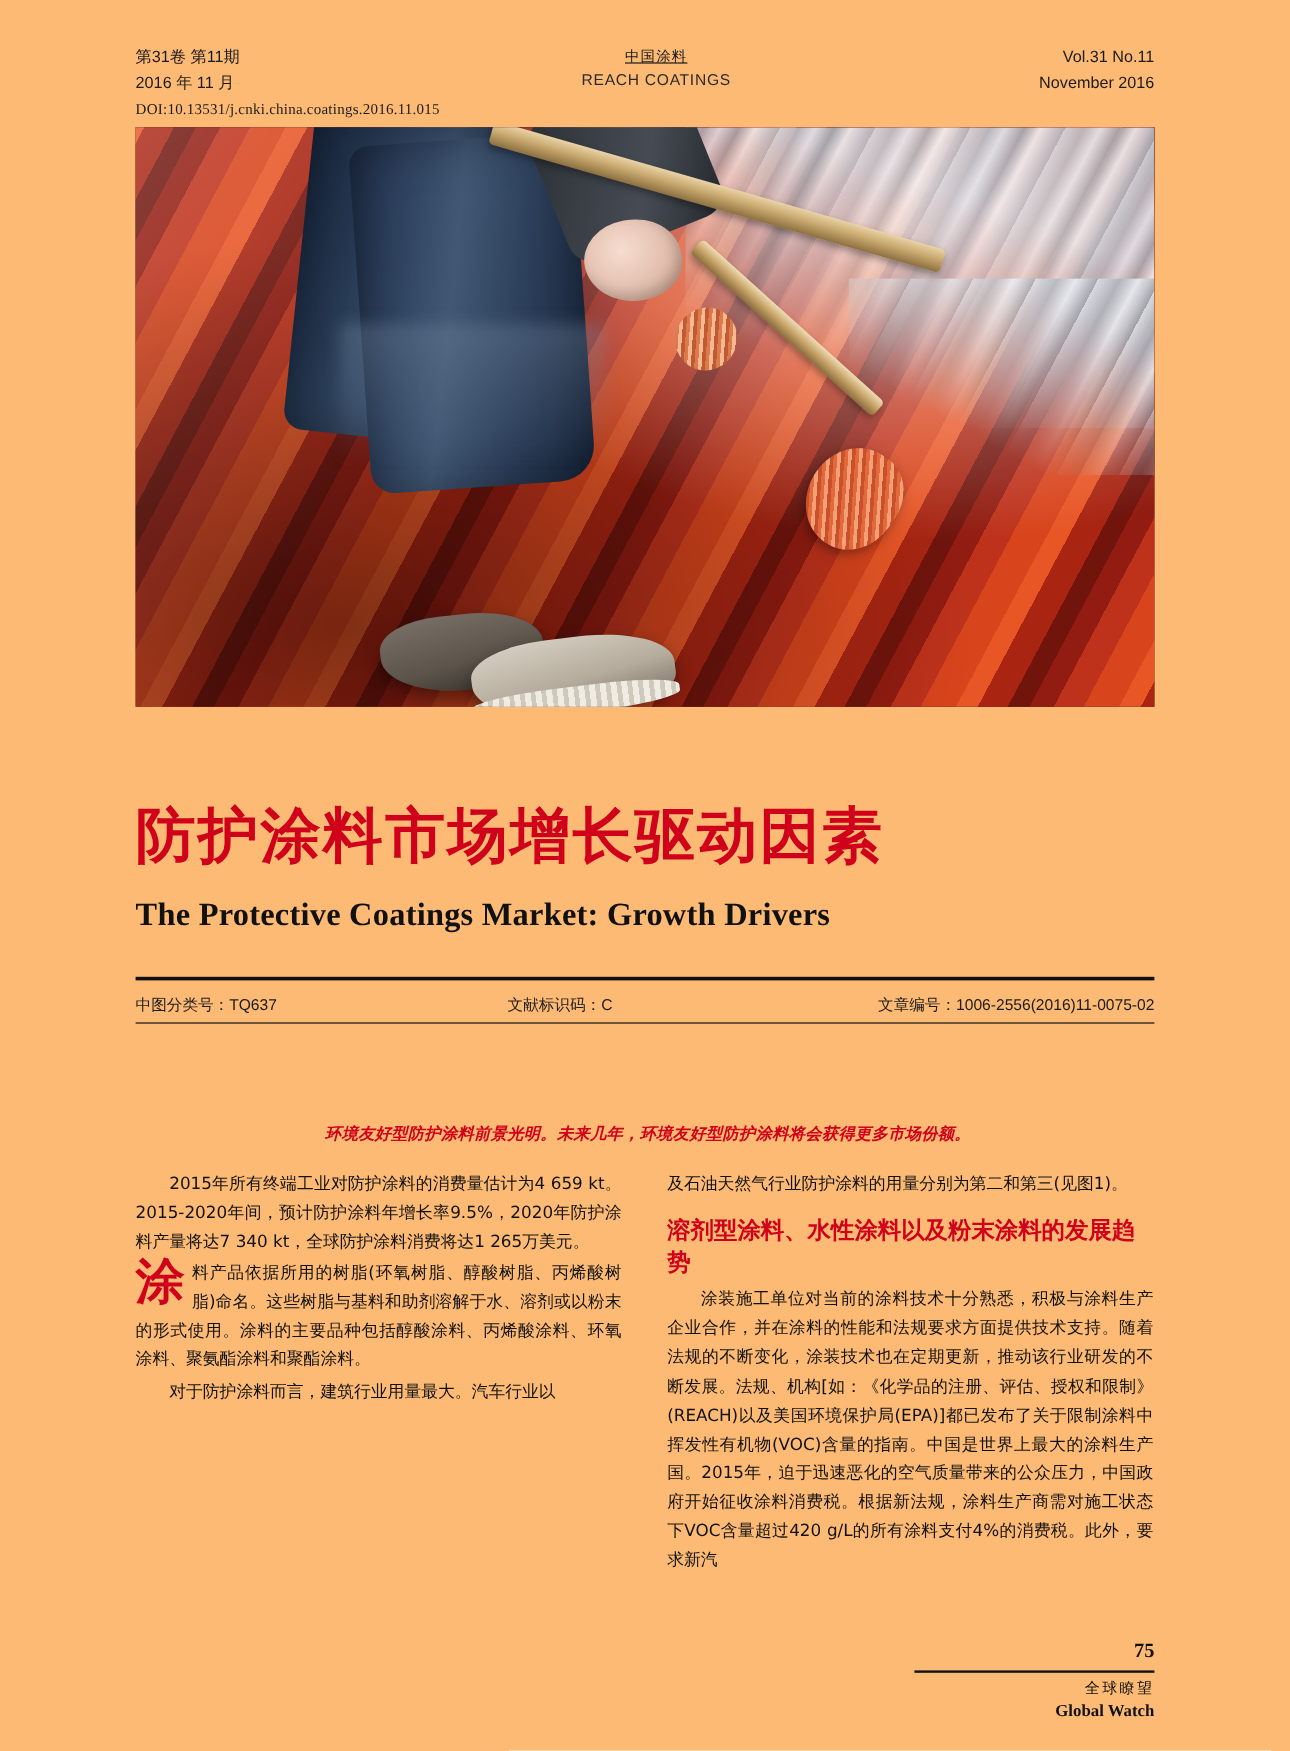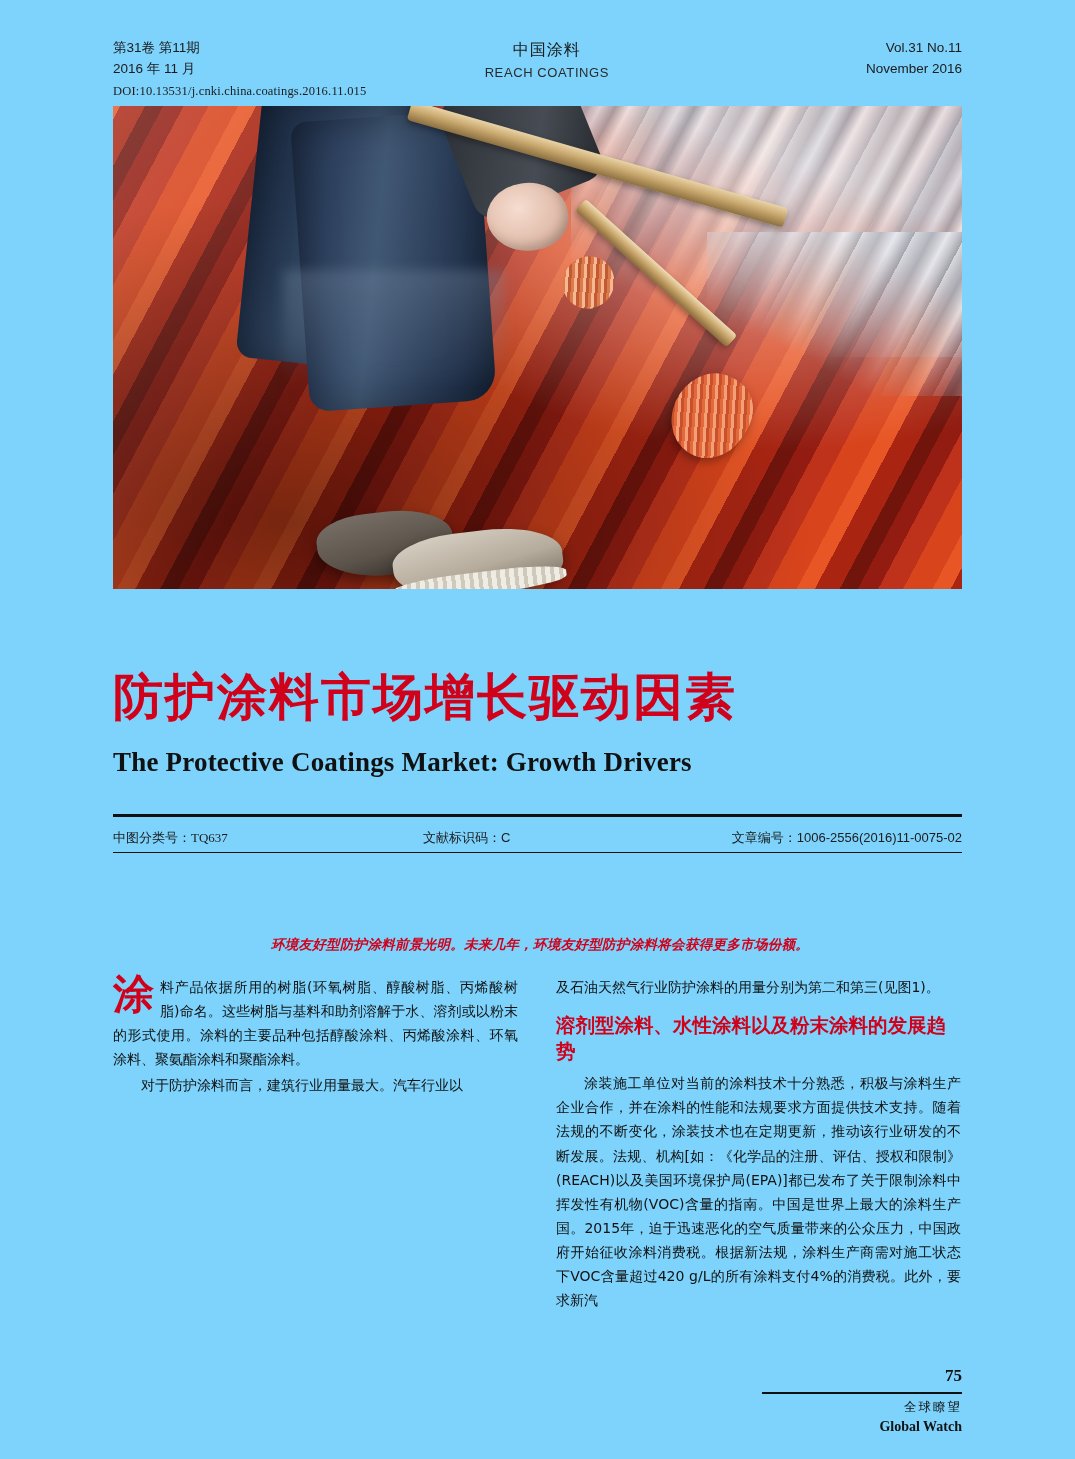--- a/index.html
+++ b/index.html
@@ -6,35 +6,35 @@
   html,body{margin:0;padding:0;background:#ffffff;}
   body{
     width:1075px;height:1459px;
     font-family:"Liberation Sans", sans-serif;
     color:#000;
     position:relative;
     overflow:hidden;
   }
   .page{
     position:absolute;inset:0;
-    background:#7dd3fc;
+    background:#fdba74;
   }
   
   .masthead{
     position:absolute;left:113px;top:38px;width:849px;height:62px;
     display:flex;justify-content:space-between;align-items:flex-start;
     font-size:13.5px;color:#1b1b1b;
   }
   .mast-col{line-height:1.55;}
   .mast-col.left{text-align:left;}
   .mast-col.center{text-align:center;margin-left:40px;}
   .mast-col.right{text-align:right;margin-left:12px;}
   .mast-col .l1{display:block;}
   .mast-col .l2{display:block;}
-  .mast-center-cn{font-size:16px;letter-spacing:1px;}
+  .mast-center-cn{font-size:12px;letter-spacing:1px;text-decoration:underline;}
   .mast-center-en{font-size:13px;letter-spacing:.6px;color:#2a2a2a;}
   .doi{
     position:absolute;left:113px;top:84px;
     font-family:"Liberation Serif", serif;
     font-size:12.5px;color:#1b1b1b;letter-spacing:.2px;
   }
   
   .photo-wrap{
     position:absolute;left:113px;top:106px;width:849px;height:483px;
     overflow:hidden;
@@ -204,21 +204,21 @@
     font-size:15.5px;color:#1b1b1b;
   }
   .rule-thick{
     position:absolute;left:113px;top:814px;width:849px;height:3px;background:#111;
   }
   .meta-row{
     position:absolute;left:113px;top:825px;width:849px;height:26px;
     display:flex;align-items:center;
     font-size:13px;color:#1b1b1b;
   }
-  .meta-row .m1{width:310px;font-family:Liberation Serif, serif;}
+  .meta-row .m1{width:310px;}
   .meta-row .m2{width:260px;}
   .meta-row .m3{flex:1;text-align:right;}
   .rule-thin{
     position:absolute;left:113px;top:852px;width:849px;height:1px;background:#111;
   }
   
   .lead{
     position:absolute;left:140px;top:936px;width:800px;
     font-family:"DejaVu Sans", sans-serif;
     font-size:13.5px;font-weight:700;font-style:italic;
@@ -323,20 +323,21 @@
     <span class="m1">中图分类号：TQ637</span>
     <span class="m2">文献标识码：C</span>
     <span class="m3">文章编号：1006-2556(2016)11-0075-02</span>
   </div>
   <div class="rule-thin"></div>
 
   <div class="lead">环境友好型防护涂料前景光明。未来几年，环境友好型防护涂料将会获得更多市场份额。</div>
 
   <div class="cols">
     <div class="col">
+      <p class="para indent">2015年所有终端工业对防护涂料的消费量估计为4 659 kt。2015-2020年间，预计防护涂料年增长率9.5%，2020年防护涂料产量将达7 340 kt，全球防护涂料消费将达1 265万美元。</p>
       <p class="para dropcap-para">
         <span class="dropcap">涂</span>
         <span>料产品依据所用的树脂(环氧树脂、醇酸树脂、丙烯酸树脂)命名。这些树脂与基料和助剂溶解于水、溶剂或以粉末的形式使用。涂料的主要品种包括醇酸涂料、丙烯酸涂料、环氧涂料、聚氨酯涂料和聚酯涂料。</span>
       </p>
       <p class="para indent">对于防护涂料而言，建筑行业用量最大。汽车行业以</p>
     </div>
     <div class="col">
       <p class="para">及石油天然气行业防护涂料的用量分别为第二和第三(见图1)。</p>
       <h3 class="subhead">溶剂型涂料、水性涂料以及粉末涂料的发展趋势</h3>
       <p class="para indent">涂装施工单位对当前的涂料技术十分熟悉，积极与涂料生产企业合作，并在涂料的性能和法规要求方面提供技术支持。随着法规的不断变化，涂装技术也在定期更新，推动该行业研发的不断发展。法规、机构[如：《化学品的注册、评估、授权和限制》(REACH)以及美国环境保护局(EPA)]都已发布了关于限制涂料中挥发性有机物(VOC)含量的指南。中国是世界上最大的涂料生产国。2015年，迫于迅速恶化的空气质量带来的公众压力，中国政府开始征收涂料消费税。根据新法规，涂料生产商需对施工状态下VOC含量超过420 g/L的所有涂料支付4%的消费税。此外，要求新汽</p>

